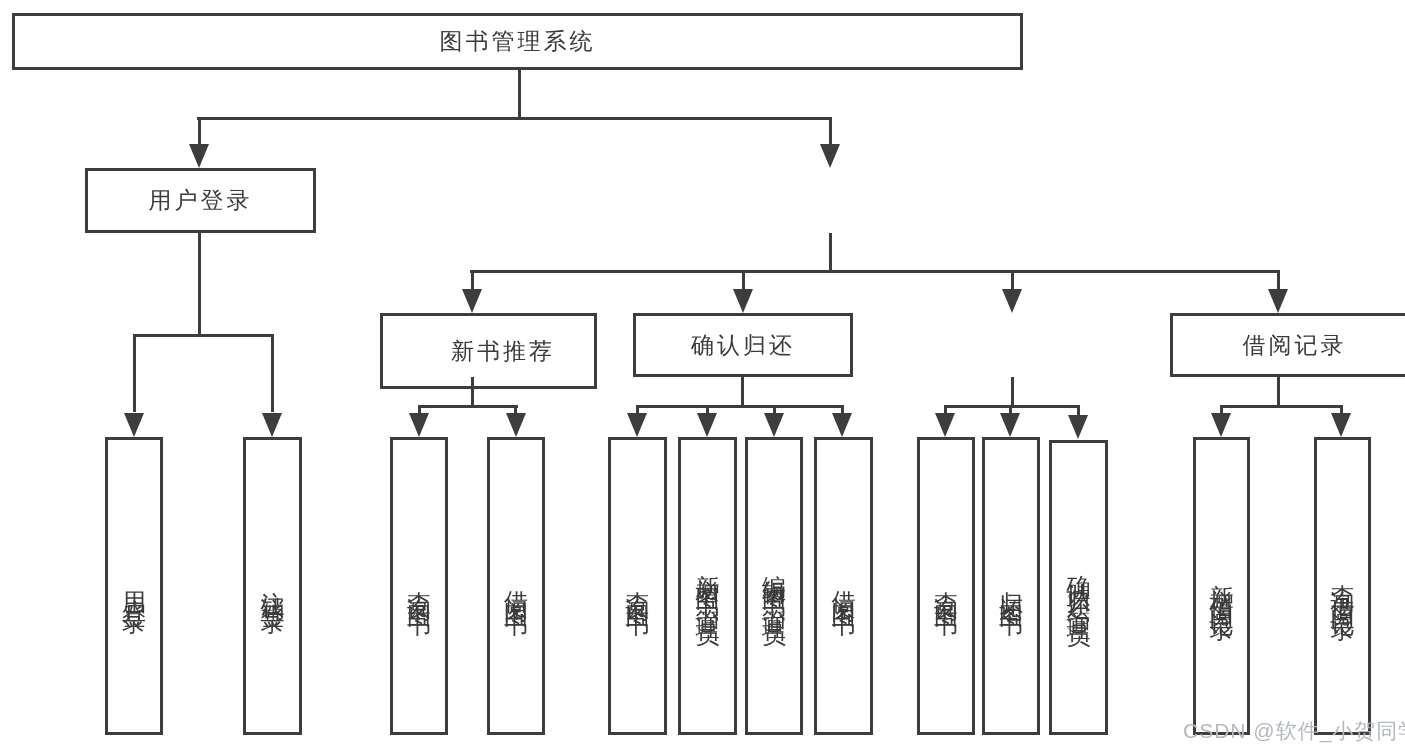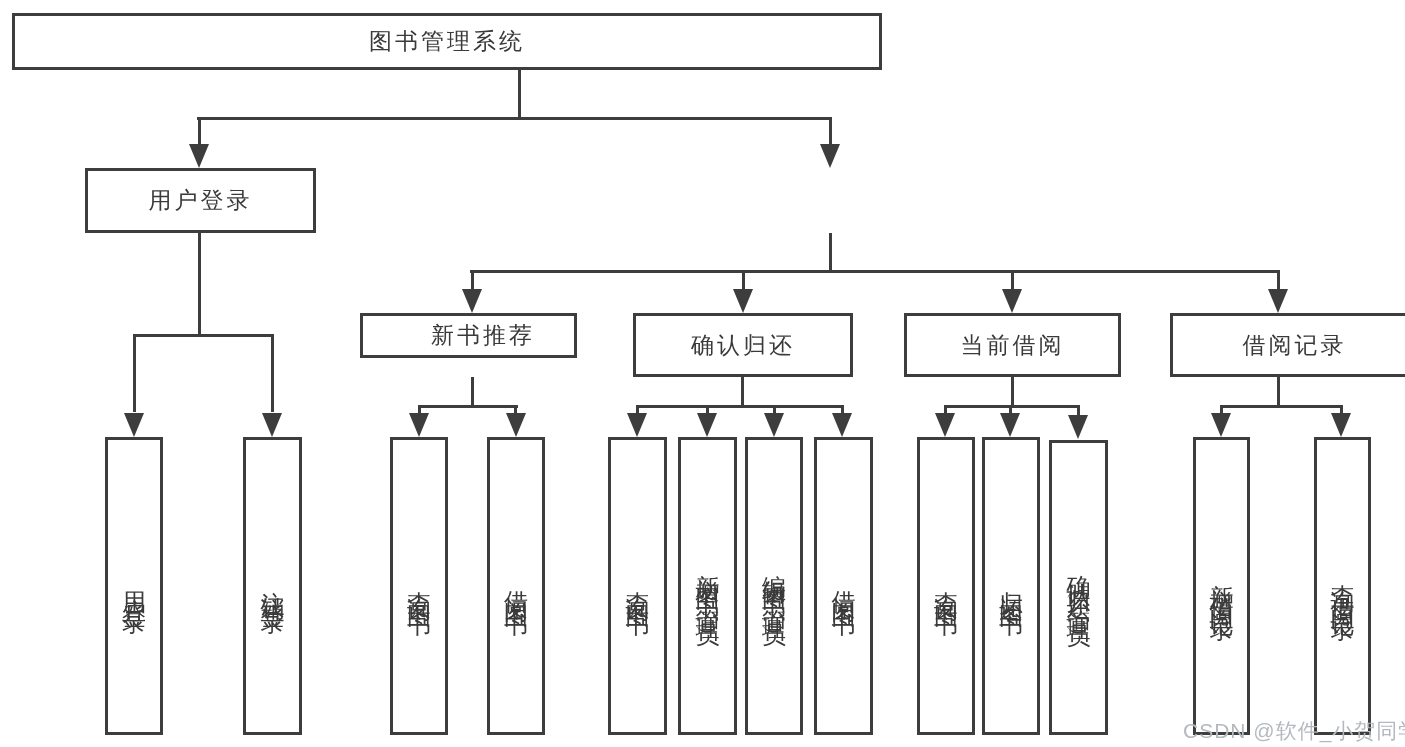--- a/index.html
+++ b/index.html
@@ -32,21 +32,21 @@
   .watermark{
     position:absolute;left:1183px;top:717px;font-size:21px;letter-spacing:1px;
     color:var(--wm);z-index:5;white-space:nowrap;
   }
 </style>
 </head>
 <body>
 
 <div class="canvas">
 
-  <div class="box hlabel" style="left:12px;top:13px;width:870px;height:57px;">图书管理系统</div>
+  <div class="box hlabel" style="left:12px;top:13px;width:1011px;height:57px;">图书管理系统</div>
 
   <div class="ln" style="left:518px;top:70px;width:3px;height:48px;"></div>
   <div class="ln" style="left:197px;top:117px;width:635px;height:3px;"></div>
   <div class="ln" style="left:198px;top:117px;width:3px;height:30px;"></div>
   <div class="ln" style="left:829px;top:117px;width:3px;height:30px;"></div>
   <div class="arr" style="left:189px;top:144px;"></div>
   <div class="arr" style="left:820px;top:144px;"></div>
 
   <div class="box hlabel" style="left:85px;top:168px;width:231px;height:65px;">用户登录</div>
 
@@ -64,23 +64,22 @@
   <div class="ln" style="left:470px;top:270px;width:810px;height:3px;"></div>
   <div class="ln" style="left:471px;top:270px;width:3px;height:22px;"></div>
   <div class="ln" style="left:742px;top:270px;width:3px;height:22px;"></div>
   <div class="ln" style="left:1011px;top:270px;width:3px;height:22px;"></div>
   <div class="ln" style="left:1277px;top:270px;width:3px;height:22px;"></div>
   <div class="arr" style="left:462px;top:289px;"></div>
   <div class="arr" style="left:733px;top:289px;"></div>
   <div class="arr" style="left:1002px;top:289px;"></div>
   <div class="arr" style="left:1268px;top:289px;"></div>
 
-  <div class="box hlabel" style="left:360px;top:313px;width:217px;height:45px;padding-left:29px;">新书推荐</div>
+  <div class="box hlabel" style="left:380px;top:313px;width:217px;height:76px;padding-left:29px;">新书推荐</div>
   <div class="box hlabel" style="left:633px;top:313px;width:220px;height:64px;">确认归还</div>
-  <div class="box hlabel" style="left:904px;top:313px;width:217px;height:64px;">当前借阅</div>
   <div class="box hlabel" style="left:1170px;top:313px;width:249px;height:64px;">借阅记录</div>
 
   <div class="ln" style="left:471px;top:377px;width:3px;height:30px;"></div>
   <div class="ln" style="left:418px;top:405px;width:100px;height:3px;"></div>
   <div class="ln" style="left:418px;top:405px;width:3px;height:10px;"></div>
   <div class="ln" style="left:514px;top:405px;width:3px;height:10px;"></div>
   <div class="arr" style="left:409px;top:413px;"></div>
   <div class="arr" style="left:506px;top:413px;"></div>
   <div class="box leaf" style="left:390px;top:437px;width:58px;height:298px;">查询图书</div>
   <div class="box leaf" style="left:487px;top:437px;width:58px;height:298px;">借阅图书</div>

